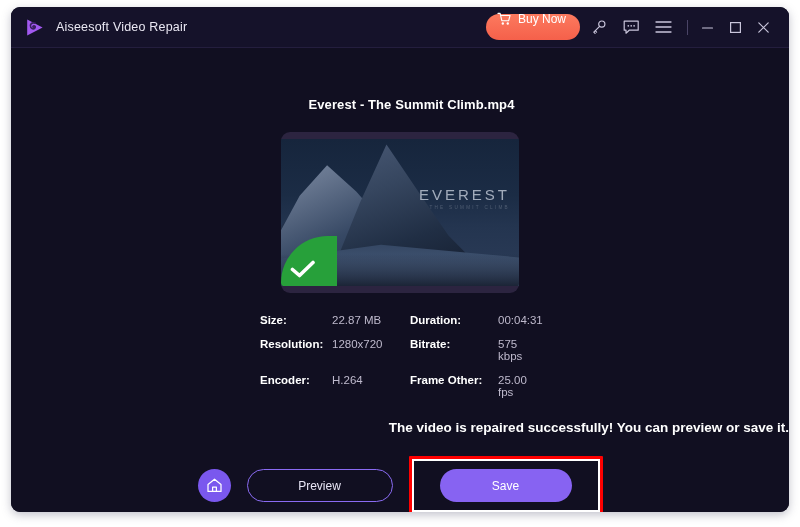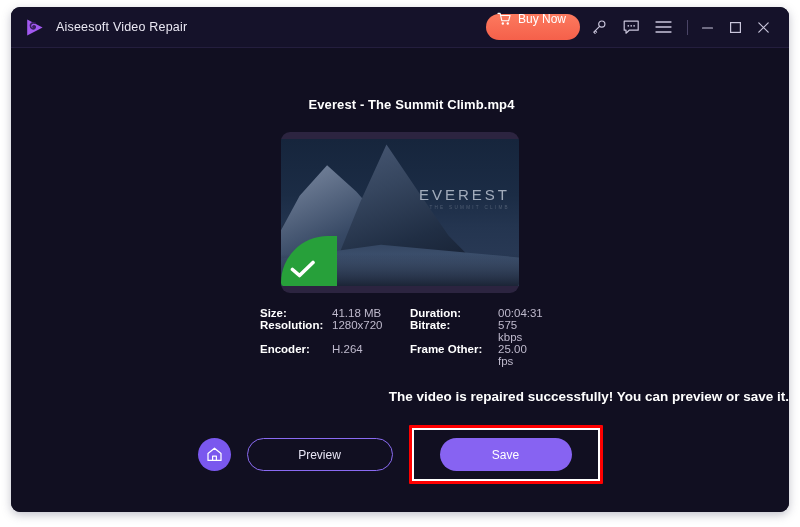--- a/index.html
+++ b/index.html
@@ -166,23 +166,24 @@
     background: #27A03A;
     border-radius: 56px 0 0 4px;
     display: flex; align-items: flex-end; justify-content: flex-start;
     padding: 0 0 7px 9px;
   }
   .check-badge svg { display: block; }
 
   
   .meta {
     width: 280px;
-    margin: 14px auto 0;
+    margin: 21px auto 0;
     display: grid;
     grid-template-columns: 72px 78px 88px auto;
+    row-gap: 12px;
     font-size: 11.5px;
   }
   .meta .lbl { color: #FFFFFF; font-weight: bold; }
   .meta .val { color: #BFBACD; }
 
   
   .success-msg {
     text-align: right;
     color: #FFFFFF;
     font-size: 13.5px;
@@ -326,21 +327,21 @@
         <div class="check-badge">
           <svg width="26" height="20" viewBox="0 0 26 20">
             <path d="M2.5 10.5 L9.5 16.5 L23 3.5" fill="none" stroke="#ffffff" stroke-width="3.6" stroke-linecap="round" stroke-linejoin="round"></path>
           </svg>
         </div>
       </div>
     </div>
 
     <div class="meta">
       <div class="lbl">Size:</div>
-      <div class="val">41.18 MB</div>
+      <div class="val">22.87 MB</div>
       <div class="lbl">Duration:</div>
       <div class="val">00:04:31</div>
 
       <div class="lbl">Resolution:</div>
       <div class="val">1280x720</div>
       <div class="lbl">Bitrate:</div>
       <div class="val">575 kbps</div>
 
       <div class="lbl">Encoder:</div>
       <div class="val">H.264</div>

